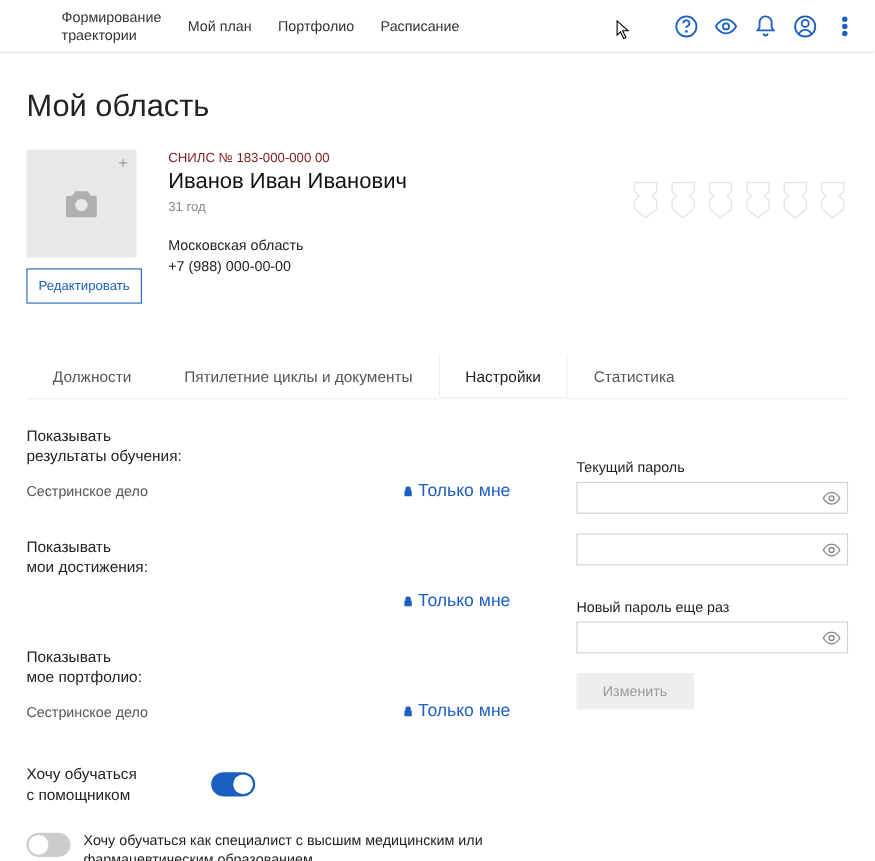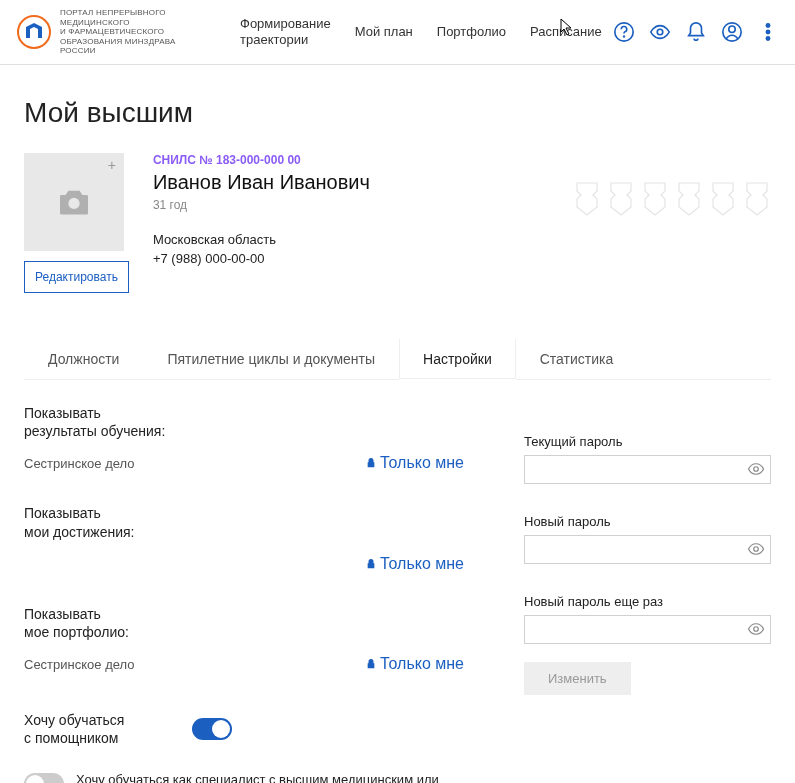--- a/index.html
+++ b/index.html
@@ -29,21 +29,21 @@
 
 .page { padding: 20px 24px; }
 .page-title { font-size: 28px; font-weight: 400; color: #222; margin-bottom: 24px; margin-top: 12px;}
 .profile-top { display: flex; gap: 24px; position: relative; }
 .photo-col { display: flex; flex-direction: column; gap: 10px; }
 .photo-box { width: 100px; height: 98px; background: #e8e8e8; display: flex; align-items: center; justify-content: center; position:relative; }
 .photo-box .plus { position:absolute; top:4px; right:8px; color:#999; font-size:14px;}
 .photo-box svg { fill: #b0b0b0; }
 .edit-btn { border: 1px solid #1b5fc1; color: #1b5fc1; background:#fff; font-size: 12px; padding: 8px 10px; cursor:pointer; }
 .info-col {}
-.snils { font-size: 12px; color: #8b5cf6; margin-bottom: 4px; font-weight: bold; }
+.snils { font-size: 12px; color: #7f1d1d; margin-bottom: 4px; }
 .fullname { font-size: 20px; font-weight: 500; color: #111; margin-bottom: 4px;}
 .age { font-size: 12px; color: #888; margin-bottom: 20px;}
 .region { font-size: 13px; color: #222; font-weight:500; margin-bottom: 4px;}
 .email { font-size: 13px; color: #1b5fc1; margin-bottom: 4px;}
 .phone { font-size: 13px; color: #222; }
 .badges { position: absolute; right: 0; top: 28px; display: flex; gap: 6px; }
 .badge { width: 28px; height: 36px; }
 .badge svg { stroke:#e4e4e4; fill:none; stroke-width:1.2;}
 
 .tabs { display: flex; margin-top: 46px; border-bottom: 1px solid #eee; }
@@ -80,34 +80,20 @@
 .pwd-input { width:100%; padding:6px 30px 6px 6px; border:1px solid #d0d0d0; font-size:13px; }
 .pwd-eye { position:absolute; right:6px; top:50%; transform:translateY(-50%); width:18px; height:18px; cursor:pointer;}
 .pwd-eye svg { stroke:#888; fill:none; stroke-width:1.6;}
 .change-btn { background:#eee; border:none; color:#999; font-size:13px; padding:9px 24px; cursor:default; }
 
 </style>
 </head>
 <body>
 
 <div class="header">
-  <div class="logo-block">
-    <div class="logo">
-      <svg viewBox="0 0 36 36">
-          <circle cx="18" cy="18" r="16" stroke="#f26a1b" stroke-width="2" fill="none"></circle>
-          <path d="M10 24 V13 L18 9 L26 13 V24 H22 V15 L18 13 L14 15 V24 Z" fill="#1b5fc1"></path>
-        </svg>
-    </div>
-    <div class="logo-text">
-      <div>ПОРТАЛ НЕПРЕРЫВНОГО</div>
-      <div>МЕДИЦИНСКОГО</div>
-      <div>И ФАРМАЦЕВТИЧЕСКОГО</div>
-      <div>ОБРАЗОВАНИЯ МИНЗДРАВА РОССИИ</div>
-    </div>
-  </div>
   <div class="nav">
     <div class="nav-item multiline">
       <div>Формирование</div>
       <div>траектории</div>
     </div>
     <div class="nav-item">Мой план</div>
     <div class="nav-item">Портфолио</div>
     <div class="nav-item">Расписание</div>
   </div>
   <div class="header-icons">
@@ -145,21 +131,21 @@
         </svg>
       </div>
   </div>
 </div>
 
 <svg class="cursor-svg" width="14" height="18">
     <path d="M1 1 L1 14 L4 11 L7 17 L9 16 L6 10 L11 10 Z" fill="#fff" stroke="#000" stroke-width="1"></path>
   </svg>
 
 <div class="page">
-  <h1 class="page-title">Мой высшим</h1>
+  <h1 class="page-title">Мой область</h1>
 
   <div class="profile-top">
     <div class="photo-col">
       <div class="photo-box">
         <span class="plus">+</span>
         <svg width="34" height="28" viewBox="0 0 24 20">
             <path d="M3 5h3l2-3h8l2 3h3a1 1 0 0 1 1 1v12a1 1 0 0 1-1 1H3a1 1 0 0 1-1-1V6a1 1 0 0 1 1-1z"></path>
             <circle cx="12" cy="11" r="4" fill="#e8e8e8"></circle>
           </svg>
       </div>
@@ -273,21 +259,20 @@
         <label>Текущий пароль</label>
         <div class="pwd-input-wrap">
           <input type="password" class="pwd-input" style="">
           <span class="pwd-eye"><svg viewBox="0 0 24 24">
                 <path d="M2 12s3.5-7 10-7 10 7 10 7-3.5 7-10 7S2 12 2 12z"></path>
                 <circle cx="12" cy="12" r="3"></circle>
               </svg></span>
         </div>
       </div>
       <div class="pwd-field">
-        <label>Новый пароль</label>
         <div class="pwd-input-wrap">
           <input type="password" class="pwd-input" style="">
           <span class="pwd-eye"><svg viewBox="0 0 24 24">
                 <path d="M2 12s3.5-7 10-7 10 7 10 7-3.5 7-10 7S2 12 2 12z"></path>
                 <circle cx="12" cy="12" r="3"></circle>
               </svg></span>
         </div>
       </div>
       <div class="pwd-field">
         <label>Новый пароль еще раз</label>

